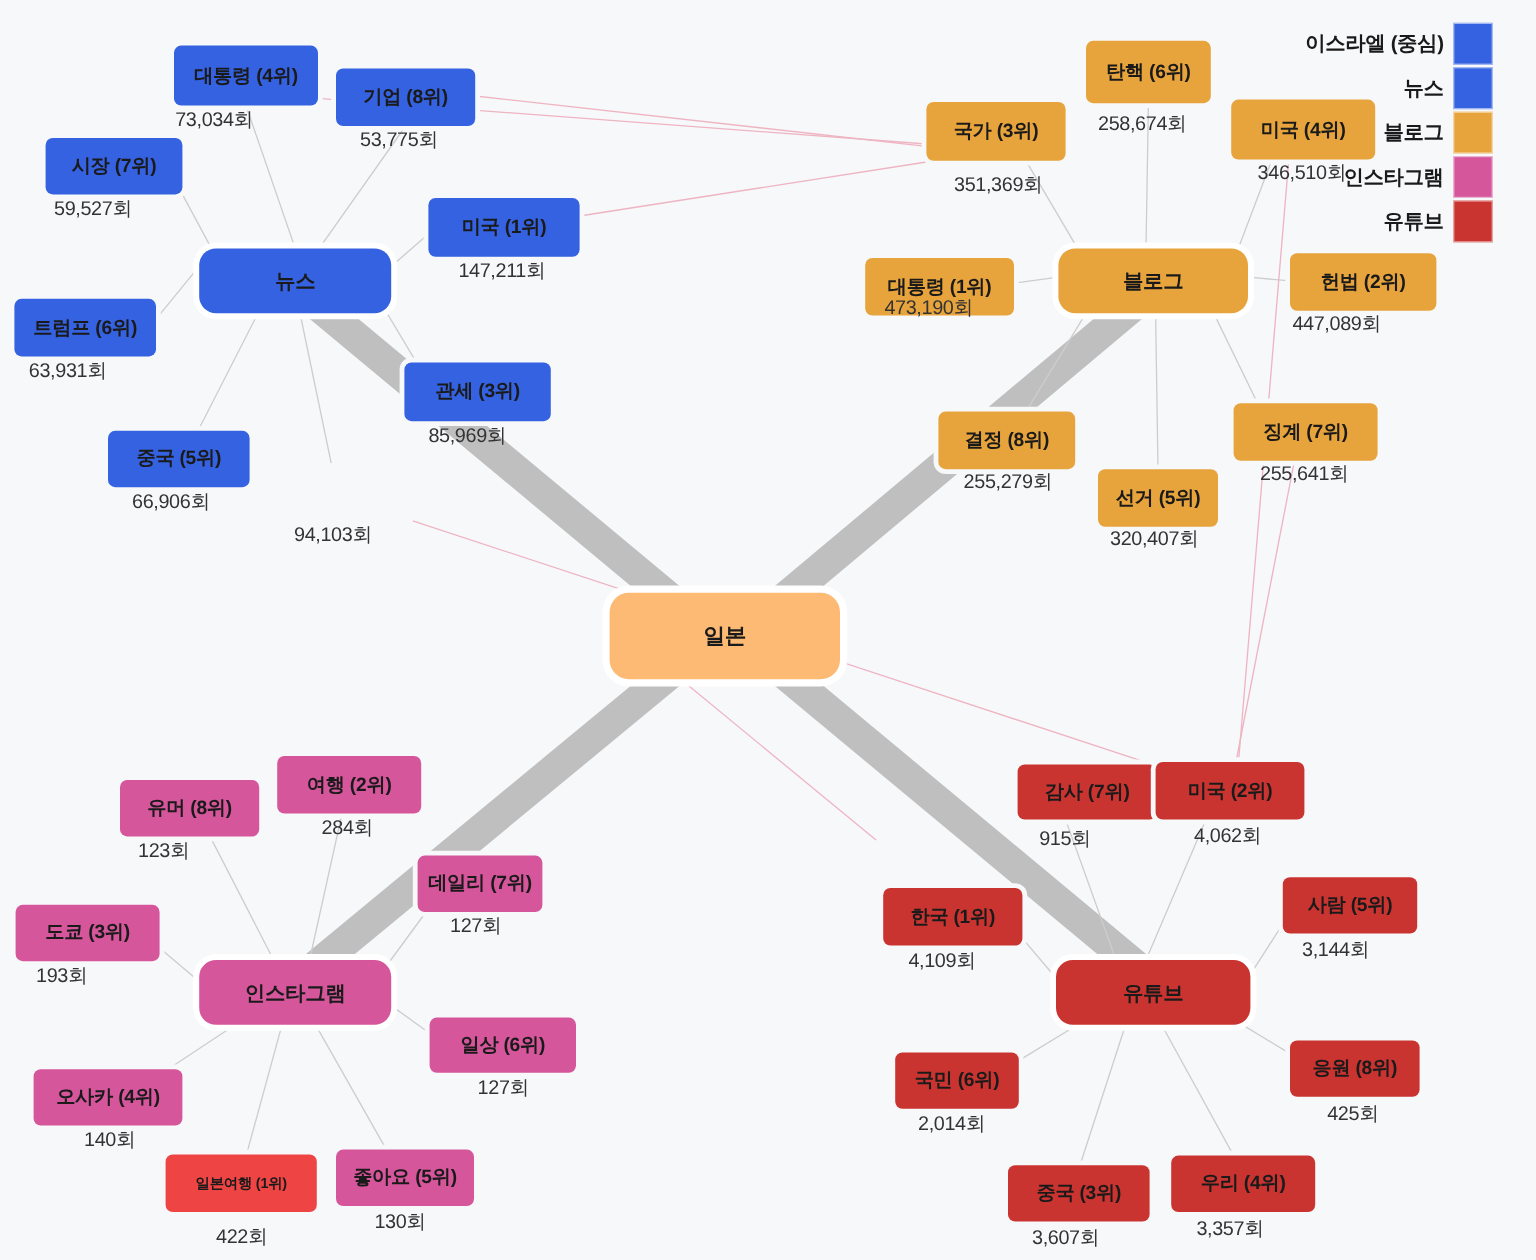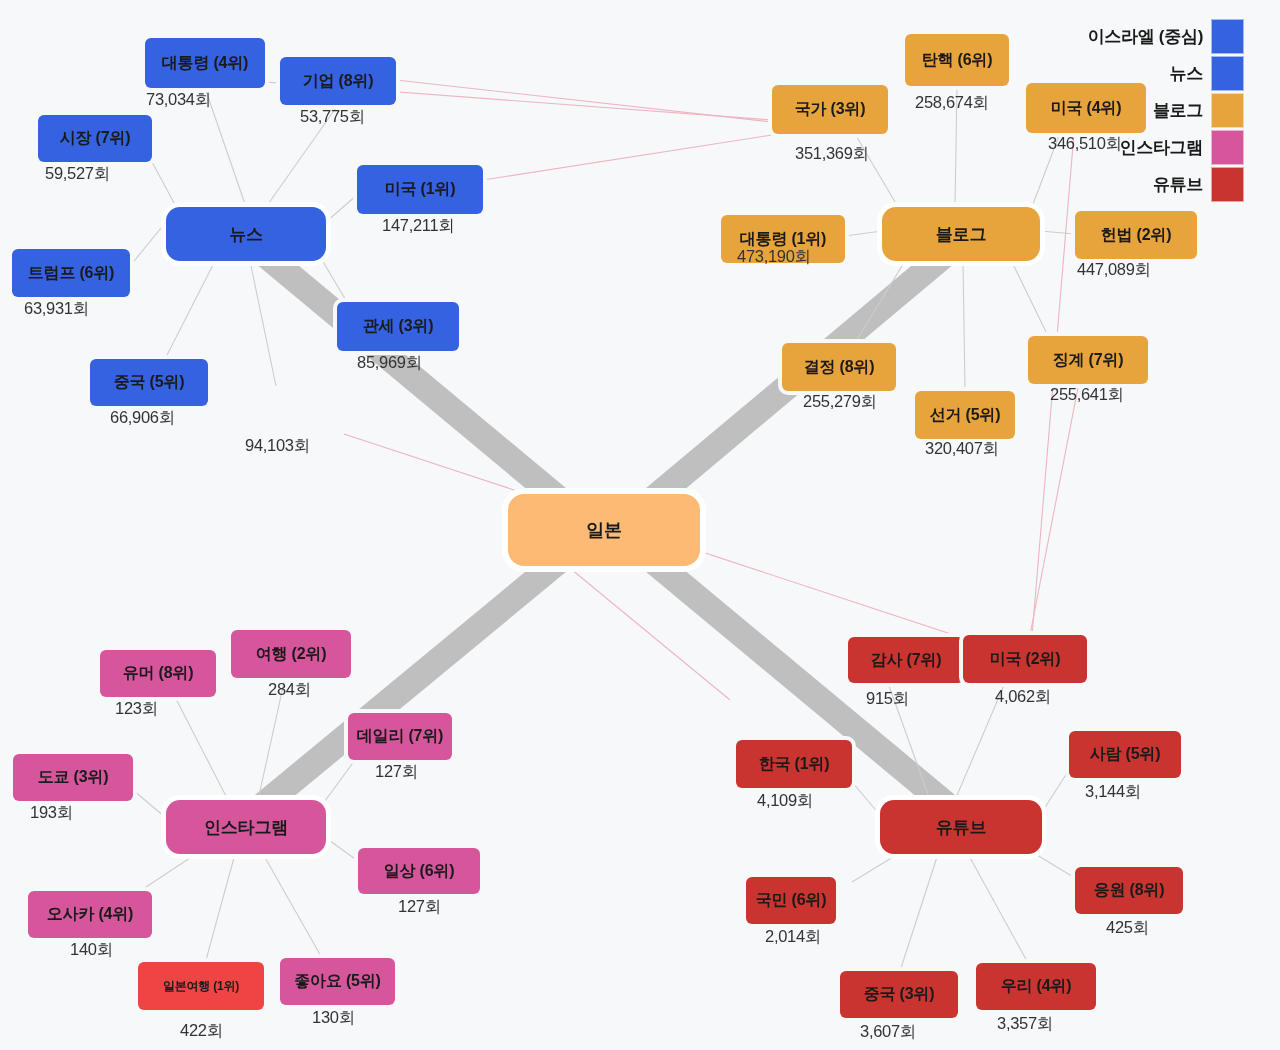--- a/index.html
+++ b/index.html
@@ -169,21 +169,21 @@
   <div class="node" style="left: 13px; top: 754px; width: 120px; height: 47px; font-size: 16px; background: rgb(214, 86, 156);">도쿄 (3위)</div>
   <div class="node" style="left: 358px; top: 848px; width: 122px; height: 46px; font-size: 16px; background: rgb(214, 86, 156);">일상 (6위)</div>
   <div class="node" style="left: 28px; top: 891px; width: 124px; height: 47px; font-size: 16px; background: rgb(214, 86, 156);">오사카 (4위)</div>
   <div class="node" style="left: 138px; top: 962px; width: 126px; height: 48px; font-size: 12px; background: #ef4444;">일본여행 (1위)</div>
   <div class="node" style="left: 280px; top: 958px; width: 115px; height: 47px; font-size: 16px; background: rgb(214, 86, 156);">좋아요 (5위)</div>
 
   <div class="node" style="left: 830px; top: 637px; width: 116px; height: 46px; font-size: 16px; background: rgb(202, 52, 48); margin-left: 18px;">감사 (7위)</div>
   <div class="node" style="left: 963px; top: 635px; width: 124px; height: 48px; font-size: 16px; background: rgb(202, 52, 48);">미국 (2위)</div>
   <div class="node" style="left: 736px; top: 740px; width: 116px; height: 48px; font-size: 16px; background: rgb(202, 52, 48);">한국 (1위)</div>
   <div class="node" style="left: 1069px; top: 731px; width: 112px; height: 47px; font-size: 16px; background: rgb(202, 52, 48);">사람 (5위)</div>
-  <div class="node" style="left: 746px; top: 877px; width: 90px; height: 47px; font-size: 16px; background: rgb(202, 52, 48);">국민 (6위)</div>
+  <div class="node" style="left: 746px; top: 877px; width: 103px; height: 47px; font-size: 16px; background: rgb(202, 52, 48);">국민 (6위)</div>
   <div class="node" style="left: 1075px; top: 867px; width: 108px; height: 47px; font-size: 16px; background: rgb(202, 52, 48);">응원 (8위)</div>
   <div class="node" style="left: 840px; top: 971px; width: 118px; height: 47px; font-size: 16px; background: rgb(202, 52, 48);">중국 (3위)</div>
   <div class="node" style="left: 976px; top: 963px; width: 120px; height: 47px; font-size: 16px; background: rgb(202, 52, 48);">우리 (4위)</div>
 
   <div id="sublabels">
       <div class="nodelabel" style="left: 146px; top: 89px; color: rgb(51, 51, 51);">73,034회</div>
       <div class="nodelabel" style="left: 300px; top: 106px; color: rgb(51, 51, 51);">53,775회</div>
       <div class="nodelabel" style="left: 45px; top: 163px; color: rgb(51, 51, 51);">59,527회</div>
       <div class="nodelabel" style="left: 382px; top: 215px; color: rgb(51, 51, 51);">147,211회</div>
       <div class="nodelabel" style="left: 24px; top: 298px; color: rgb(51, 51, 51);">63,931회</div>

